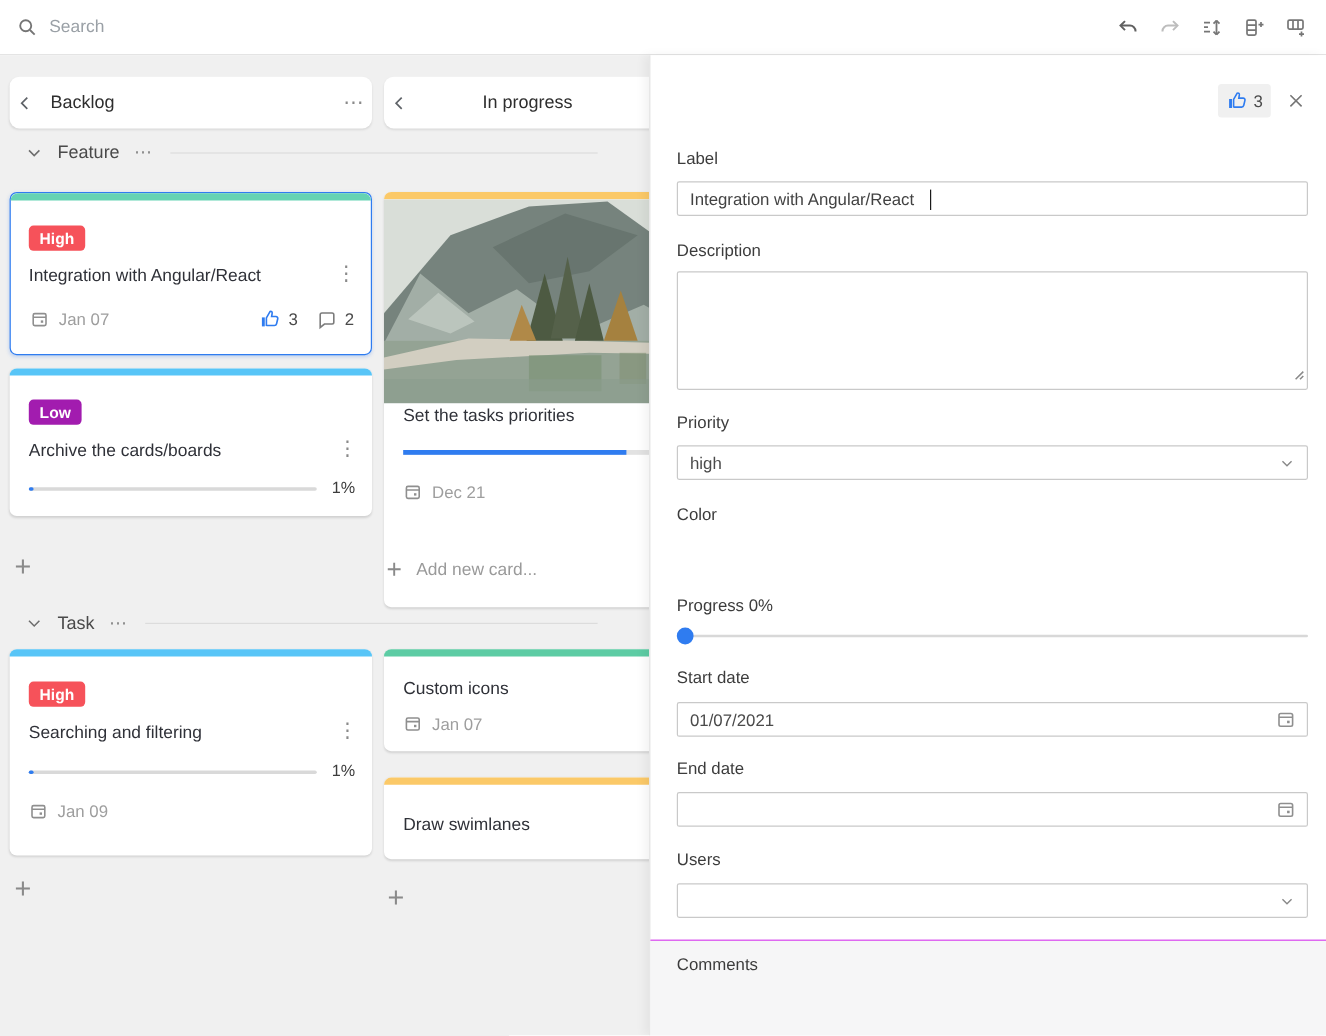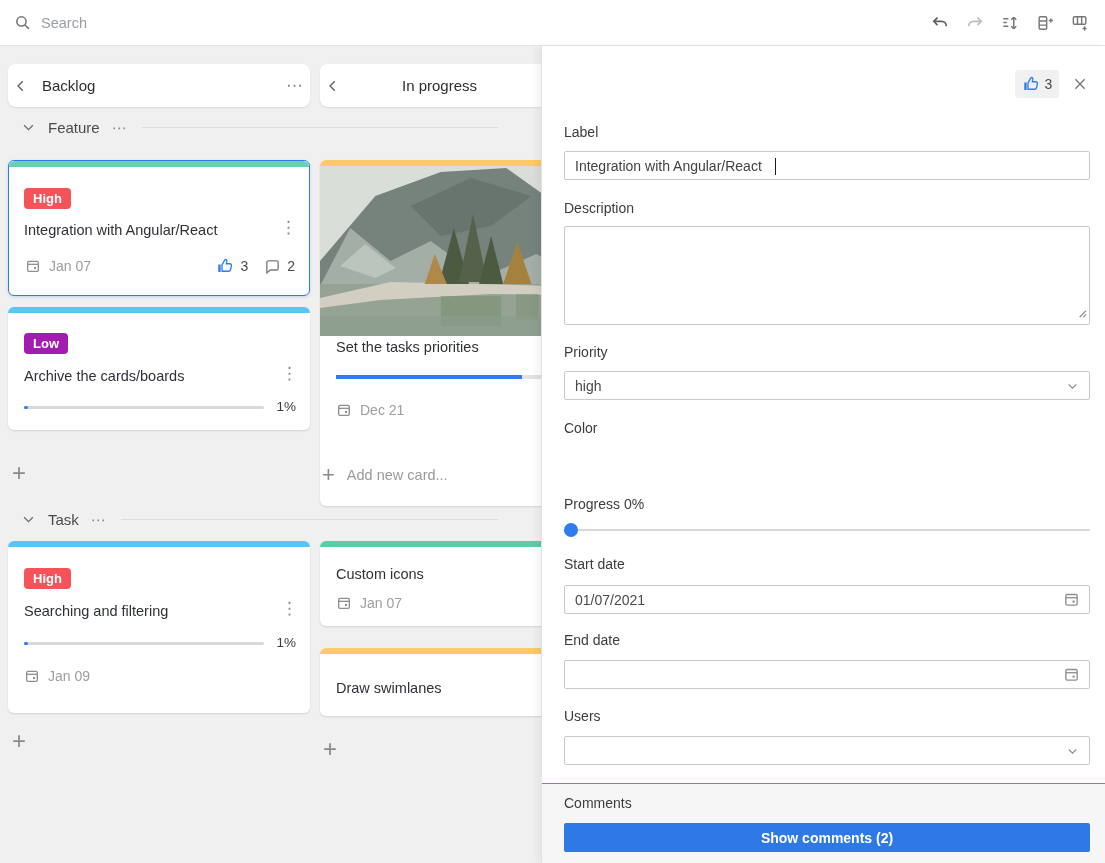--- a/index.html
+++ b/index.html
@@ -374,16 +374,15 @@
       <span class="sel-val"></span>
       <span class="sel-chev">
           <svg width="13" height="13" viewBox="0 0 24 24" fill="none" stroke="currentColor" stroke-width="2.2">
             <path d="M5 9 L12 16 L19 9"></path>
           </svg>
         </span>
     </div>
 
     <div class="comments-sec">
       <div class="f-title" style="top:11px;">Comments</div>
-      <button class="show-comments">Show comments (2)</button>
     </div>
   </div>
 </div>
 
 </body></html>

